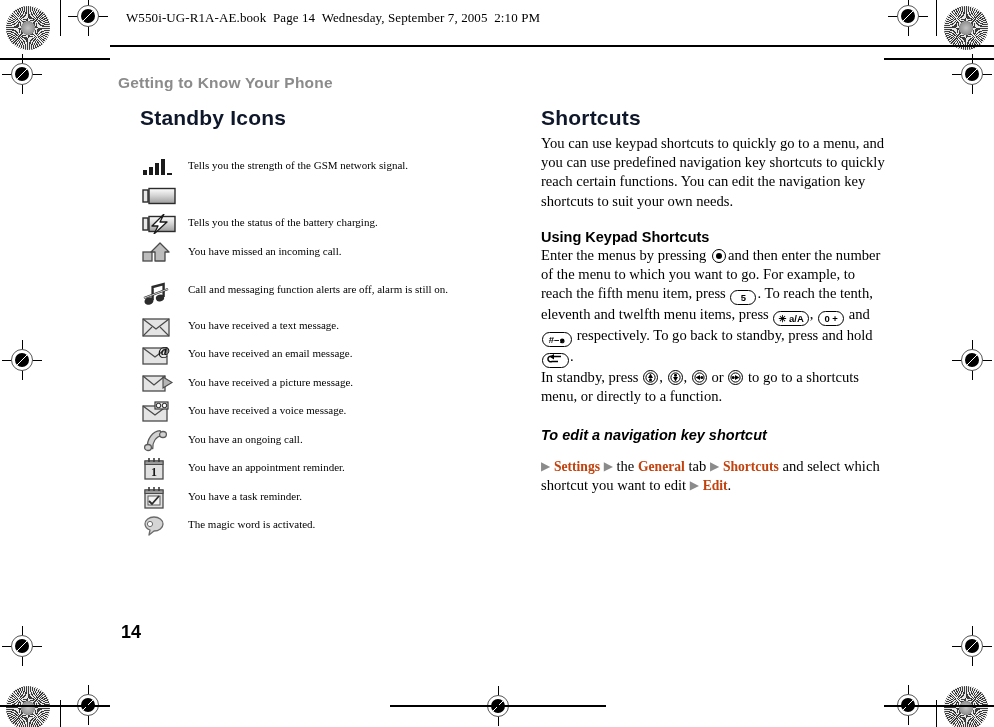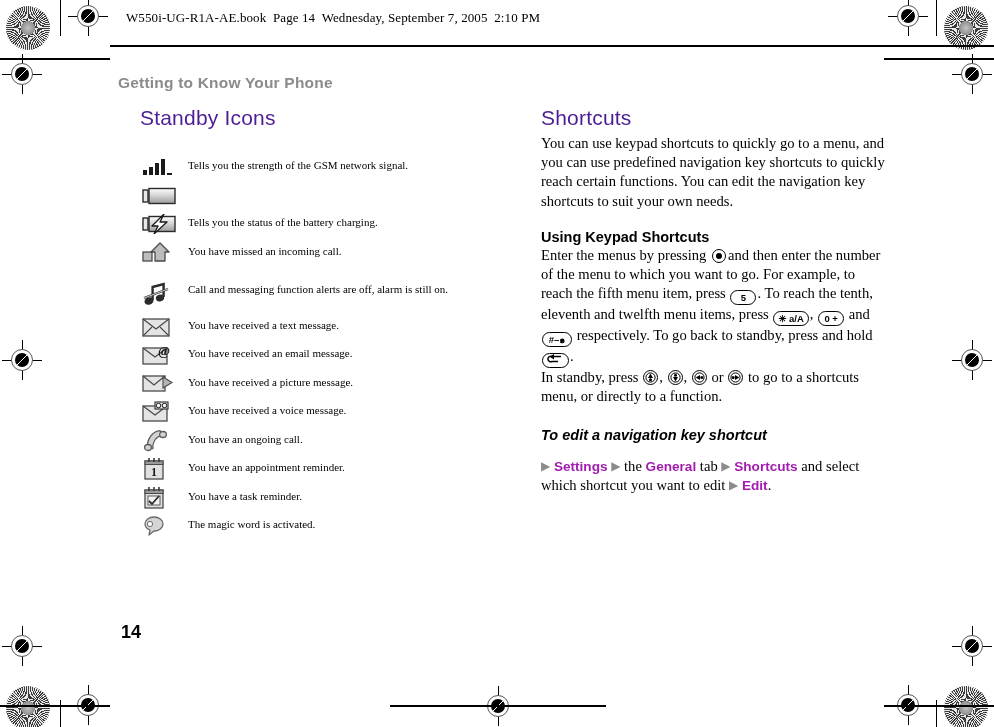--- a/index.html
+++ b/index.html
@@ -69,21 +69,21 @@
     letter-spacing: .2px;
   }
 
   
   .col-left  { position: absolute; left: 140px; top: 106px; width: 390px; }
   .col-right { position: absolute; left: 541px; top: 106px; width: 345px; }
 
   h1.section-title {
     margin: 0 0 26px 0;
     font-family: "Liberation Sans", sans-serif;
-    font-size: 21px; font-weight: normal; color: #4c1d95;
+    font-size: 21px; font-weight: bold; color: #0f172a;
     letter-spacing: .2px;
   }
   .col-right h1.section-title { margin-bottom: 4px; }
 
   h2.sub-title {
     margin: 18px 0 1px 0;
     font-family: "Liberation Sans", sans-serif;
     font-size: 14.5px; font-weight: bold; color: #000;
   }
   h3.proc-title {
@@ -133,21 +133,21 @@
     border: 1.5px solid #000; background: #fff; position: relative;
     margin: 0 2px;
   }
   .selkey::after {
     content: ""; position: absolute; left: 50%; top: 50%;
     width: 6px; height: 6px; margin: -3px 0 0 -3px;
     border-radius: 50%; background: #000;
   }
 
   
-  .path-term { color: #a21caf; font-family: Liberation Sans, sans-serif;
+  .path-term { color: #c2410c; font-family: Liberation Serif, serif;
                font-weight: bold; font-size: 13.6px; }
   .path-arrow { color: #8b8b8b; font-size: 12px; vertical-align: 1px; }
   .path-line { font-family: "Liberation Serif", serif; font-size: 14.6px;
                line-height: 19.2px; color: #000; }
 
   
   .page-number {
     position: absolute; left: 121px; top: 622px;
     font-family: "Liberation Sans", sans-serif;
     font-size: 18px; font-weight: bold; color: #000;

